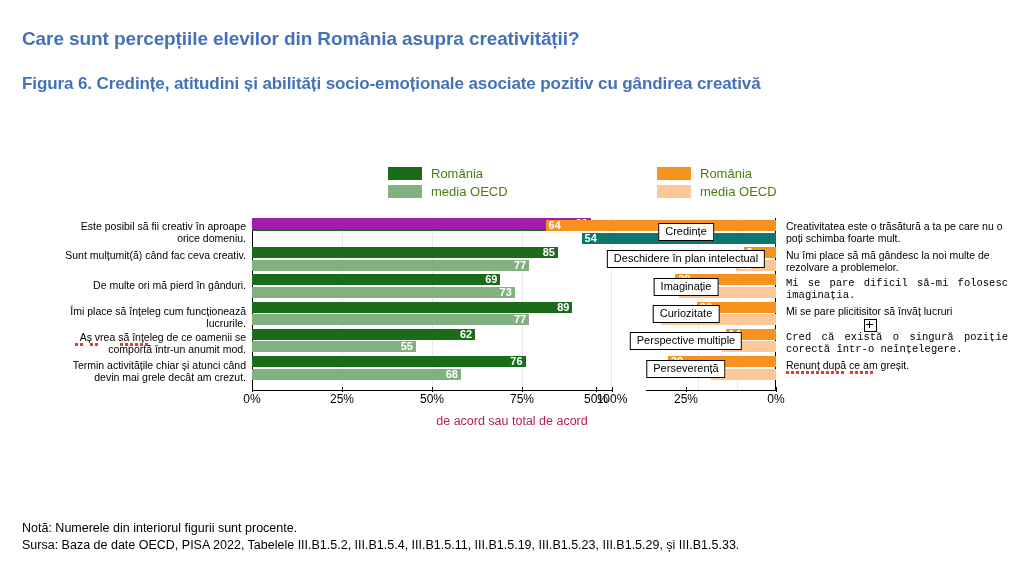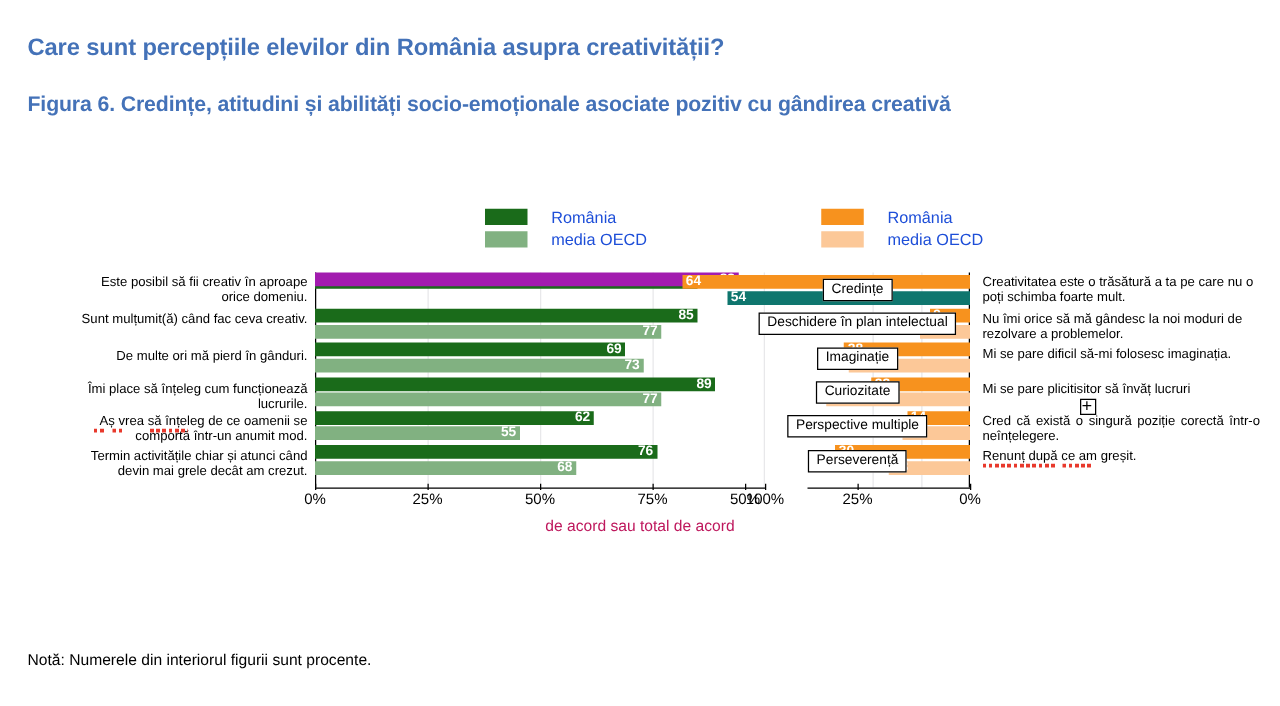--- a/index.html
+++ b/index.html
@@ -42,21 +42,21 @@
   .figure {
     position: absolute;
     left: 0; top: 150px;
     width: 1024px; height: 300px;
   }
 
   
   .legend { position: absolute; }
   .legend-row { display: flex; align-items: center; height: 15px; margin-bottom: 3px; }
   .legend-swatch { width: 34px; height: 13px; display: inline-block; }
-  .legend-text { font-size: 13px; margin-left: 19px; color: #1d4ed8; white-space: nowrap; }
+  .legend-text { font-size: 13px; margin-left: 9px; color: #4d7c0f; white-space: nowrap; }
 
   .legend-left  { left: 388px; top: 16px; }
   .legend-right { left: 657px; top: 16px; }
 
   
   .panel { position: absolute; top: 68px; height: 172px; }
   .panel-left  { left: 252px; width: 360px; }
   .panel-right { left: 646px; width: 130px; }
 
   .axis-v {
@@ -120,21 +120,21 @@
   
   .right-labels { position: absolute; left: 786px; top: 68px; width: 225px; }
   .right-label {
     position: absolute;
     width: 222px;
     text-align: left;
     font-size: 10.5px;
     line-height: 11.5px;
     color: #000;
   }
-  .right-label.justify { text-align: justify; }
+  .right-label.justify { text-align: justify; font-family: Liberation Mono, monospace; }
 
   
   .ticks { position: absolute; top: 174px; height: 16px; }
   .tick {
     position: absolute; top: 0;
     font-size: 12px; color: #000;
     transform: translateX(-50%);
     white-space: nowrap;
   }
   .tickmark { position: absolute; top: -5px; width: 1px; height: 5px; background: #000; }
@@ -326,28 +326,29 @@
         <span class="tick" style="left: -50px;">50%</span>
         <div class="tickmark" style="left: 40px;"></div>
         <span class="tick" style="left: 40px;">25%</span>
         <div class="tickmark" style="left: 130px;"></div>
         <span class="tick" style="left: 130px;">0%</span>
       </div>
   </div>
 
   <div class="right-labels">
       <div class="right-label" style="top: 3px;">Creativitatea este o trăsătură a ta pe care nu o poți schimba foarte mult.</div>
-      <div class="right-label" style="top: 32px;">Nu îmi orice să mă gândesc la noi moduri de rezolvare a problemelor.</div>
+      <div class="right-label" style="top: 32px;">Nu îmi place să mă gândesc la noi multe de rezolvare a problemelor.</div>
       <div class="right-label justify" style="top: 60px;">Mi se pare dificil să-mi folosesc imaginația.</div>
       <div class="right-label" style="top: 88px;">Mi se pare plicitisitor să învăț lucruri</div>
       <div class="right-label justify" style="top: 114px;">Cred că există o singură poziție corectă într-o neînțelegere.</div>
       <div class="right-label" style="top: 142px;">Renunț după ce am greșit.</div>
       <div class="cursor-plus" style="left: 78px; top: 101px;"></div>
       <div class="squiggle" style="left: 0px; width: 58px; top: 153px;"></div>
       <div class="squiggle" style="left: 64px; width: 24px; top: 153px;"></div>
     </div>
 
   <div class="axis-caption">de acord sau total de acord</div>
 </div>
 
 <div class="footer">
   <p class="footer-line">Notă: Numerele din interiorul figurii sunt procente.</p>
+  <p class="footer-line">Sursa: Baza de date OECD, PISA 2022, Tabelele III.B1.5.2, III.B1.5.4, III.B1.5.11, III.B1.5.19, III.B1.5.23, III.B1.5.29, și III.B1.5.33.</p>
 </div>
 
 </body></html>

